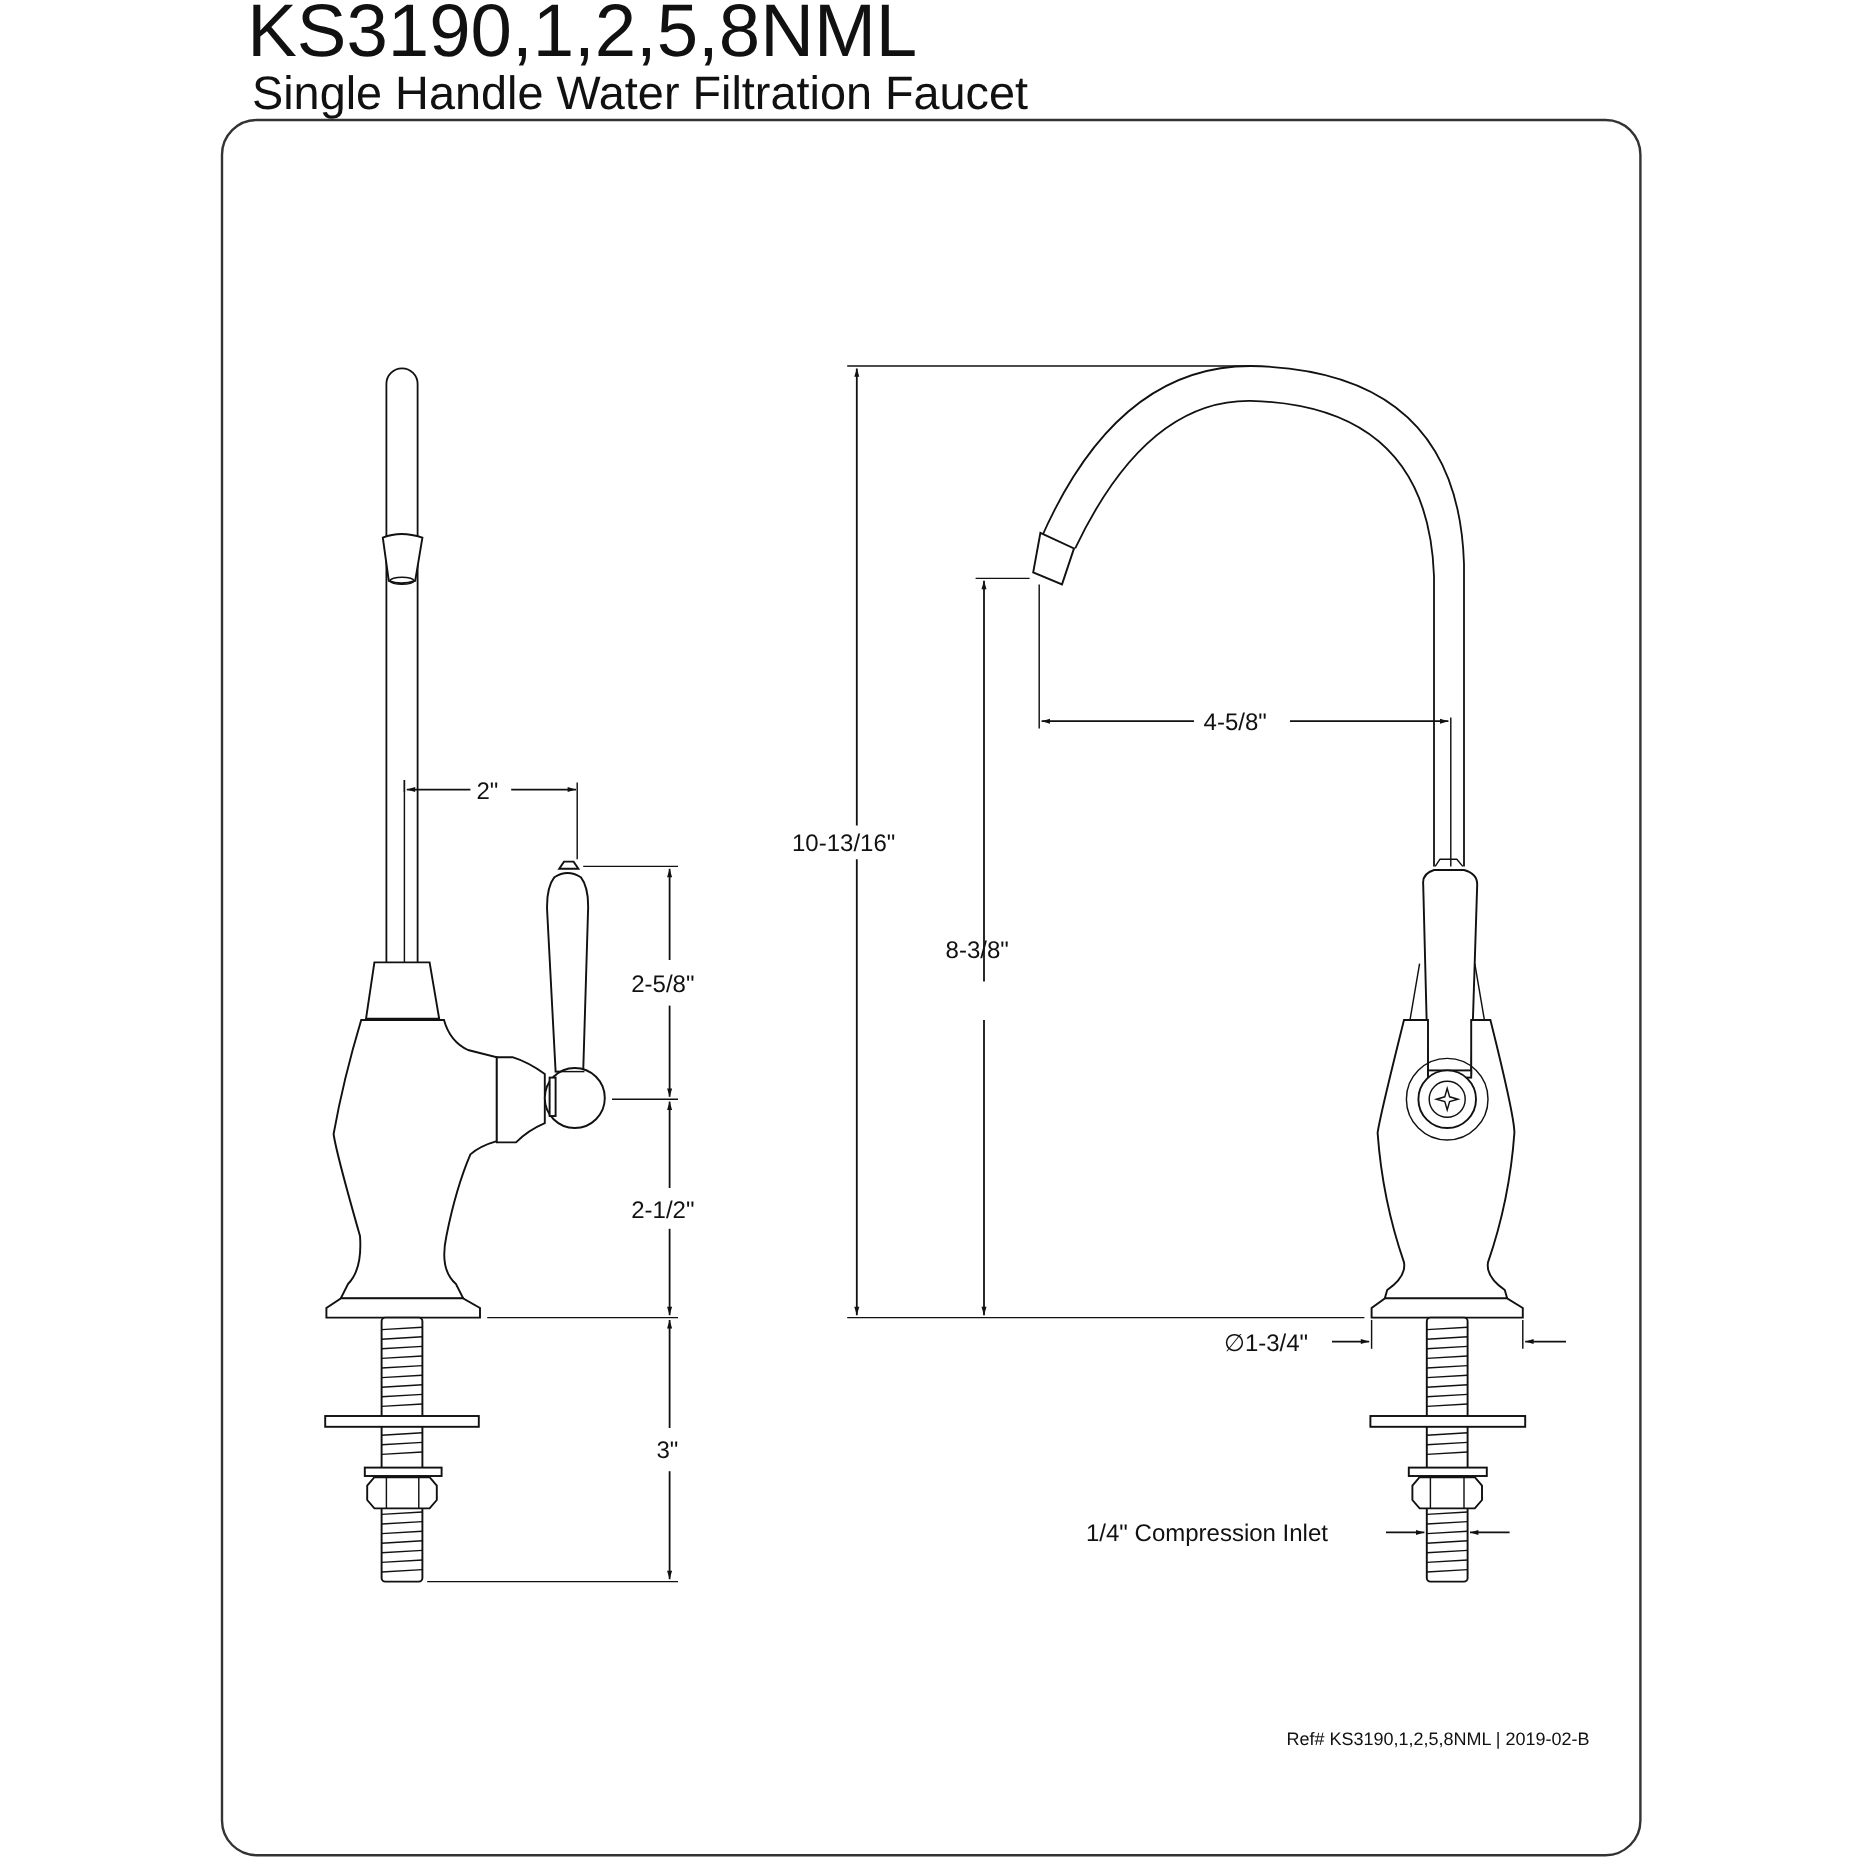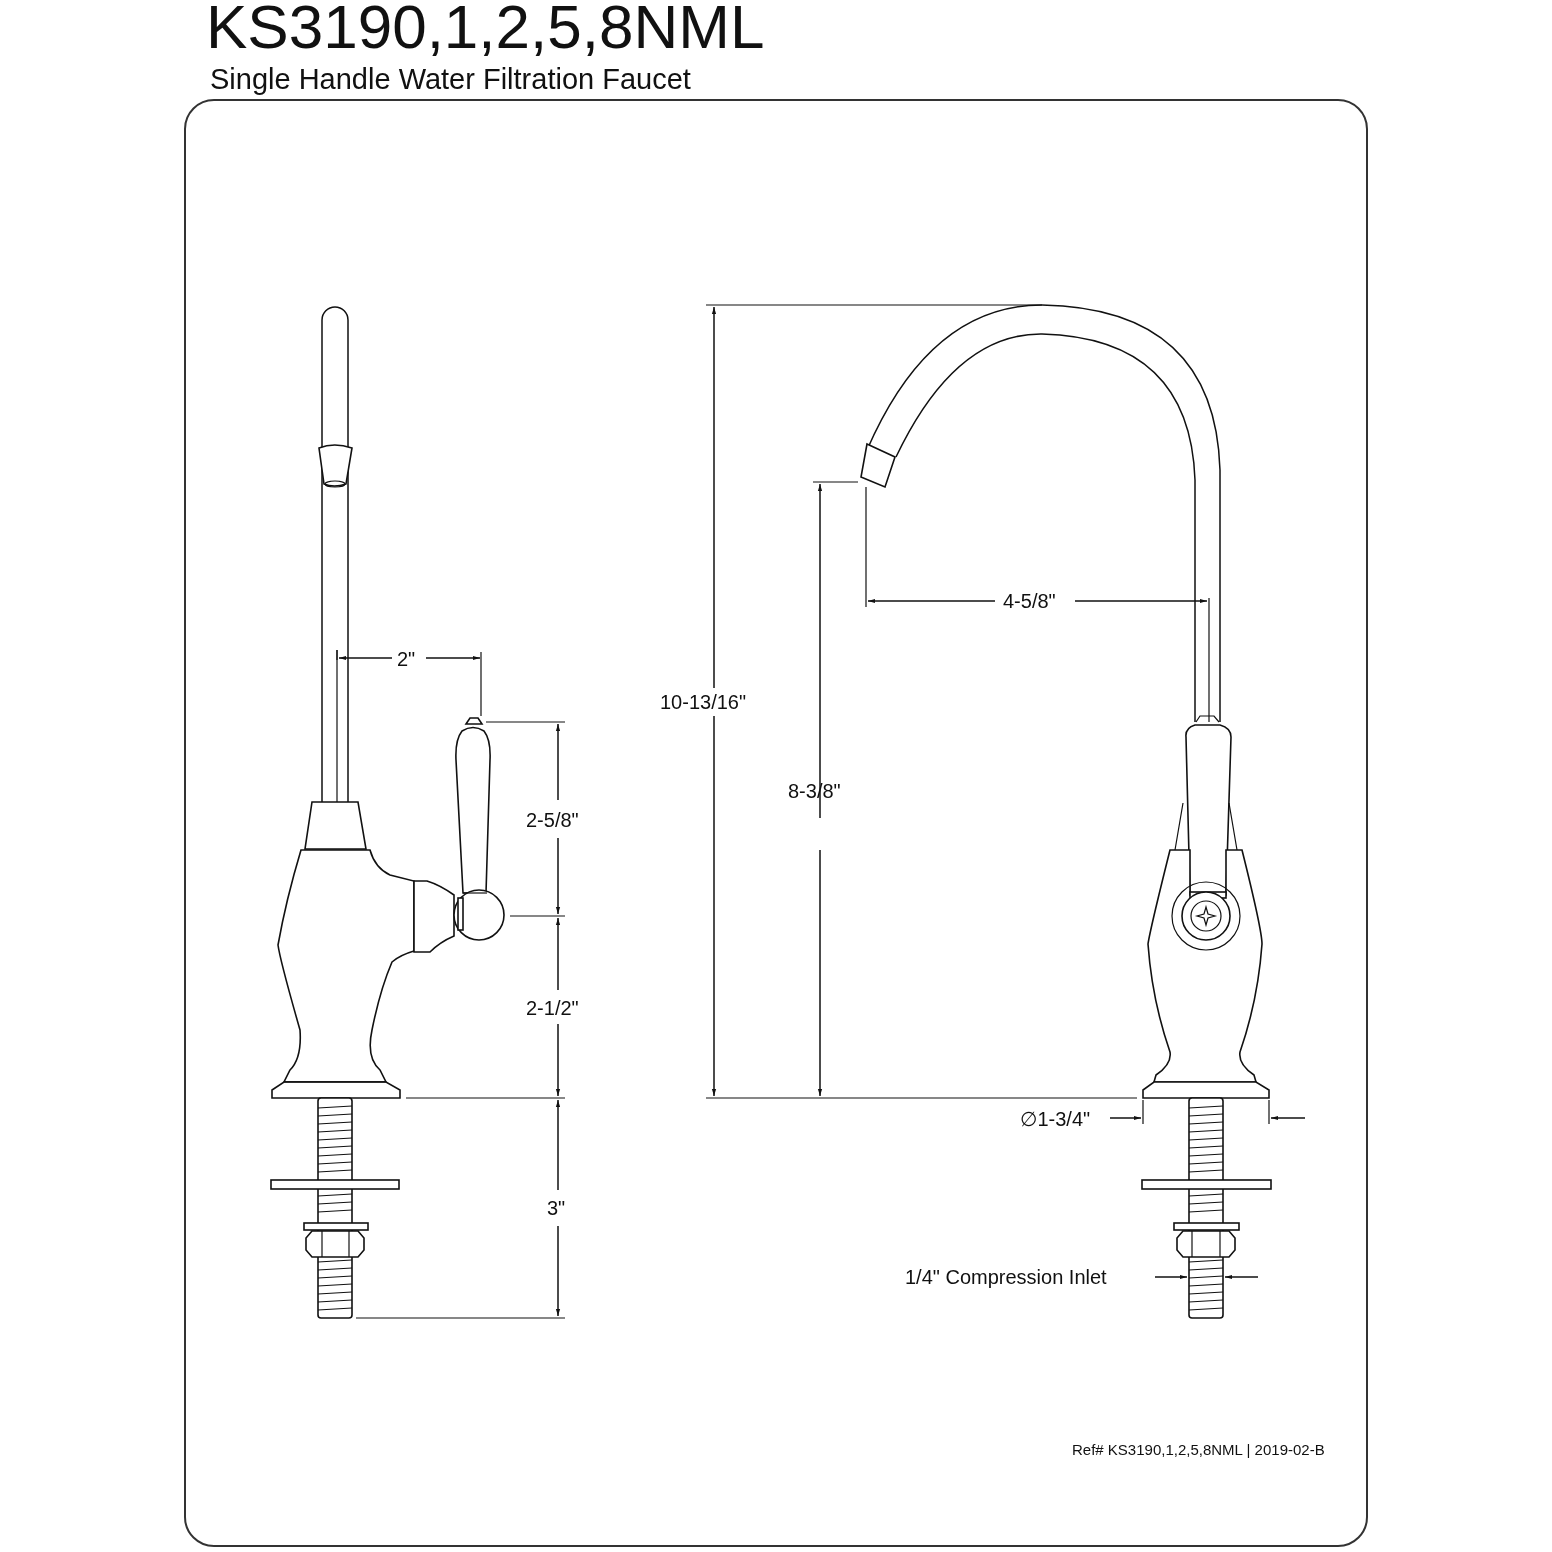--- a/index.html
+++ b/index.html
@@ -1,18 +1,18 @@
 <!DOCTYPE html>
 <html><head>
 <meta charset="utf-8">
 <style>
   html, body { margin:0; padding:0; background:#ffffff; }
   body { width:1552px; height:1552px; position:relative; overflow:hidden; font-family:"Liberation Sans", sans-serif; color:#111; }
   .title { position:absolute; left:206px; top:-8px; font-size:62px; line-height:70px; letter-spacing:0px; white-space:nowrap; }
-  .subtitle { position:absolute; left:210px; top:62px; font-size:29px; line-height:34px; white-space:nowrap; }
+  .subtitle { position:absolute; left:210px; top:62px; font-size:39px; line-height:34px; white-space:nowrap; }
   .frame { position:absolute; left:184px; top:99px; width:1184px; height:1448px; border:2px solid #333; border-radius:30px; box-sizing:border-box; }
   .ref { position:absolute; left:1072px; top:1441px; font-size:15px; white-space:nowrap; }
   svg.drawing { position:absolute; left:0; top:0; }
   .dim { font-family:"Liberation Sans", sans-serif; font-size:20px; fill:#111; }
   .ln { stroke:#111; stroke-width:1.5; fill:none; }
   .thin { stroke:#111; stroke-width:1.2; fill:none; }
   .body { stroke:#111; stroke-width:1.6; fill:#fff; }
 </style>
 </head>
 <body>

